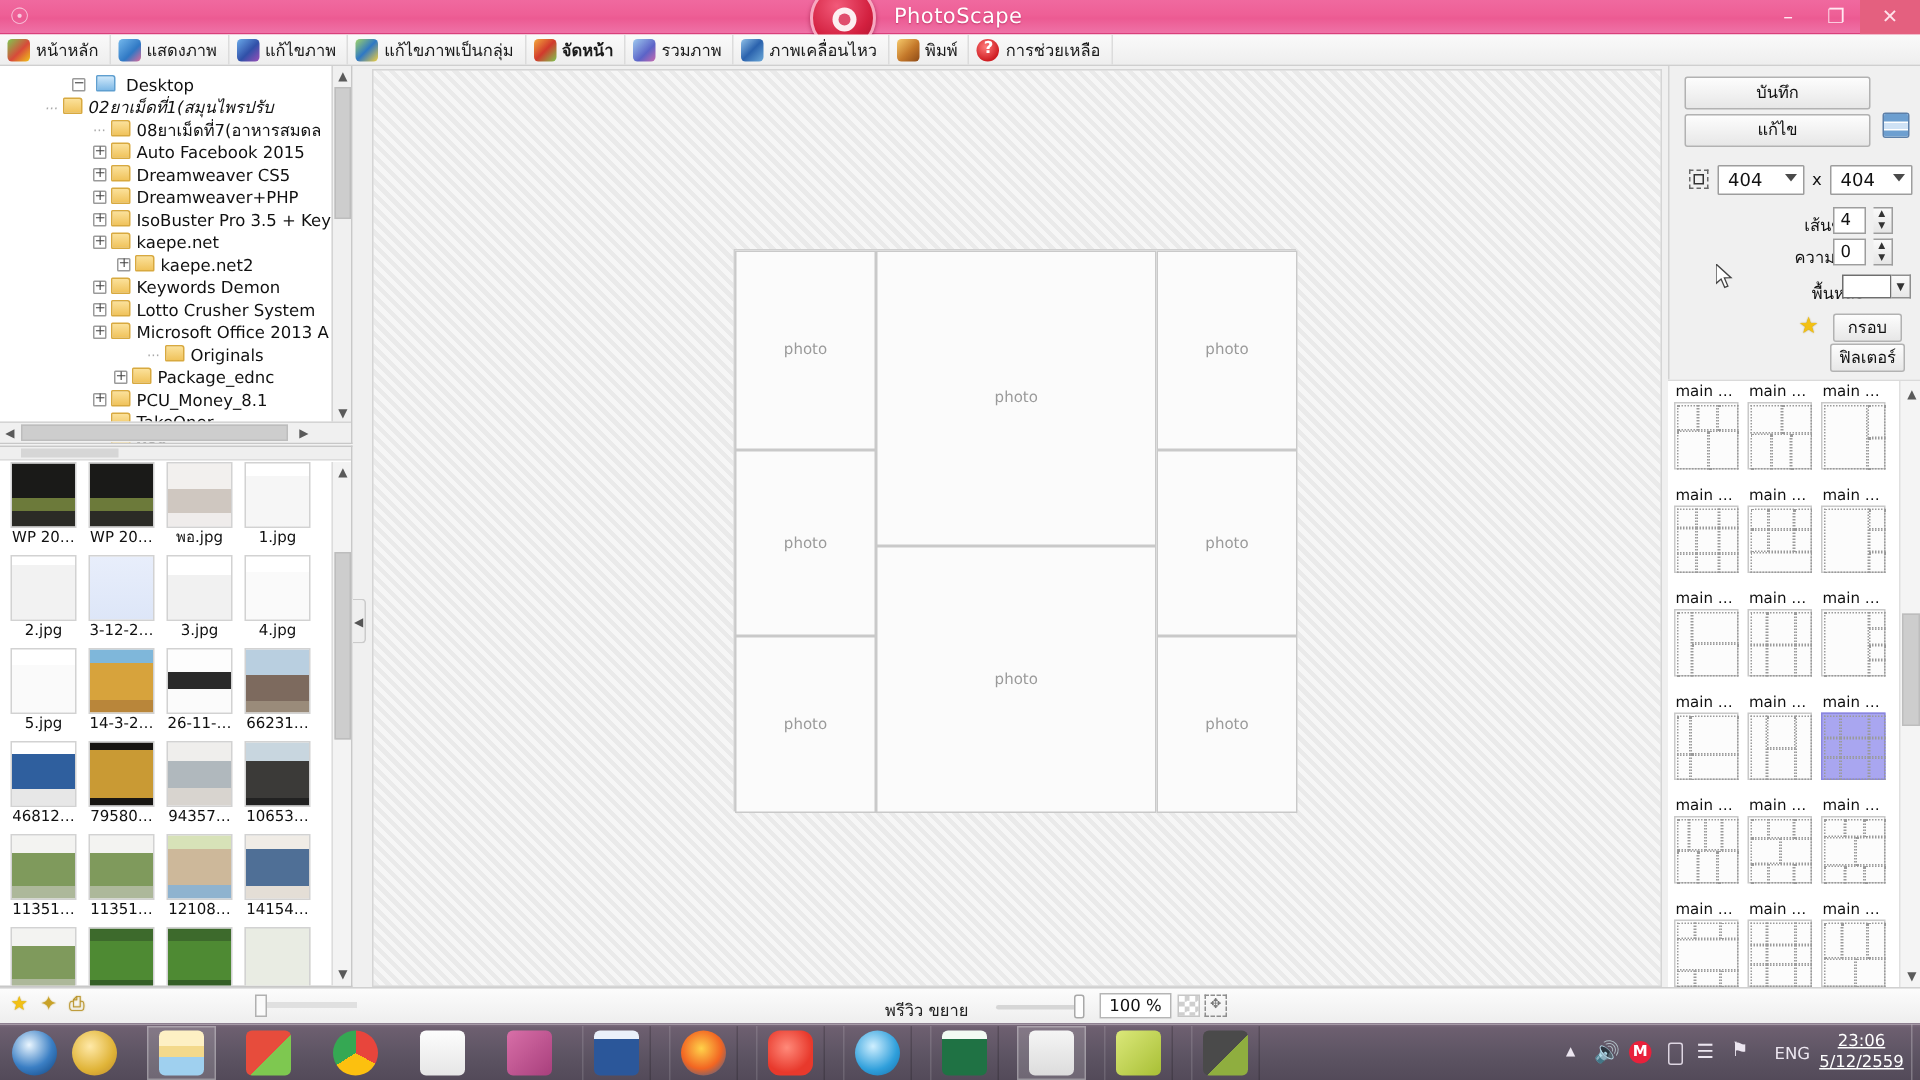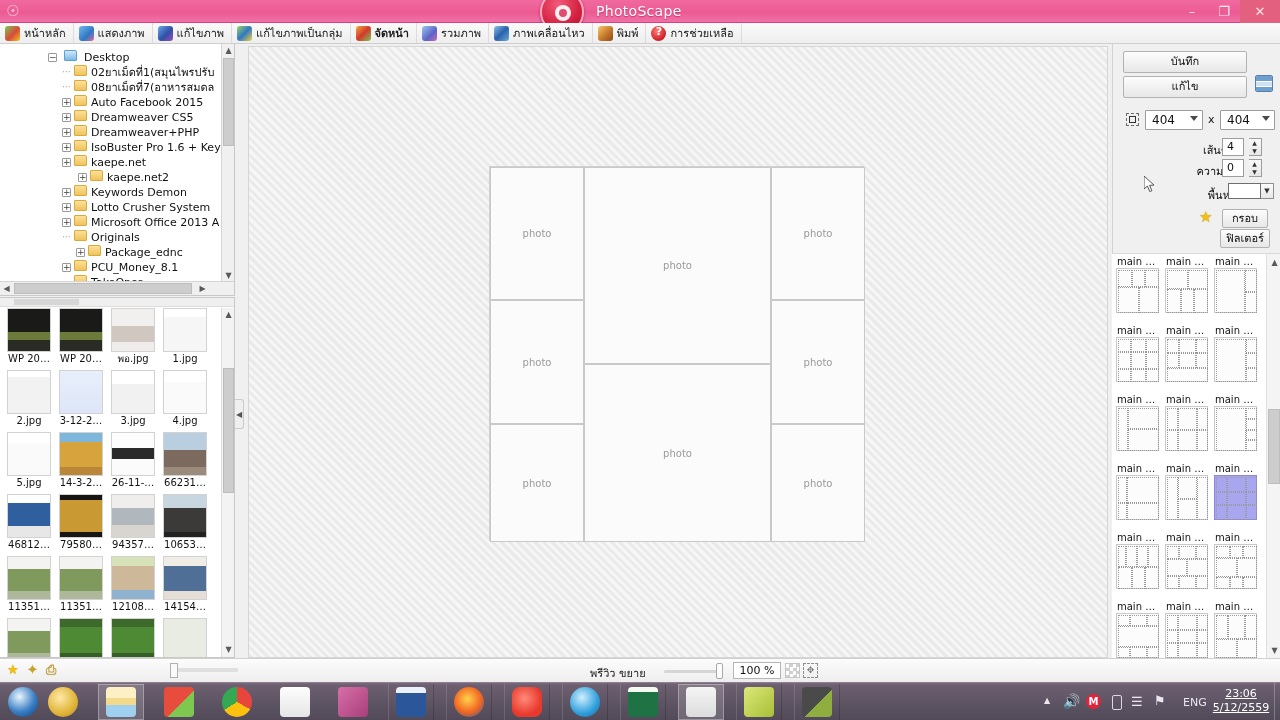--- a/index.html
+++ b/index.html
@@ -433,32 +433,32 @@
   <div id="leftpanel">
 
     <div id="tree">
       <div style="position:absolute;left:0;top:5px;width:222px;">
         <div class="treerow" style="padding-left:48px;">
           <span class="expander">−</span>
           <span class="folder open"></span>
           <span class="treelabel">Desktop</span>
         </div>
         <div id="treekids">
-            <div class="treerow" style="padding-left: 62px;"><span class="dotline">···</span><span class="folder"></span><span class="treelabel">02ยาเม็ดที่1(สมุนไพรปรับ</span></div>
+            <div class="treerow" style="padding-left: 30px; font-style: italic;"><span class="dotline">···</span><span class="folder"></span><span class="treelabel">02ยาเม็ดที่1(สมุนไพรปรับ</span></div>
             <div class="treerow" style="padding-left: 62px;"><span class="dotline">···</span><span class="folder"></span><span class="treelabel">08ยาเม็ดที่7(อาหารสมดล</span></div>
             <div class="treerow" style="padding-left: 62px;"><span class="expander">+</span><span class="folder"></span><span class="treelabel">Auto Facebook 2015</span></div>
             <div class="treerow" style="padding-left: 62px;"><span class="expander">+</span><span class="folder"></span><span class="treelabel">Dreamweaver CS5</span></div>
             <div class="treerow" style="padding-left: 62px;"><span class="expander">+</span><span class="folder"></span><span class="treelabel">Dreamweaver+PHP</span></div>
-            <div class="treerow" style="padding-left: 62px;"><span class="expander">+</span><span class="folder"></span><span class="treelabel">IsoBuster Pro 1.6 + Key</span></div>
+            <div class="treerow" style="padding-left: 62px;"><span class="expander">+</span><span class="folder"></span><span class="treelabel">IsoBuster Pro 3.5 + Key</span></div>
             <div class="treerow" style="padding-left: 62px;"><span class="expander">+</span><span class="folder"></span><span class="treelabel">kaepe.net</span></div>
             <div class="treerow" style="padding-left: 62px; margin-left: 16px;"><span class="expander">+</span><span class="folder"></span><span class="treelabel">kaepe.net2</span></div>
             <div class="treerow" style="padding-left: 62px;"><span class="expander">+</span><span class="folder"></span><span class="treelabel">Keywords Demon</span></div>
             <div class="treerow" style="padding-left: 62px;"><span class="expander">+</span><span class="folder"></span><span class="treelabel">Lotto Crusher System</span></div>
             <div class="treerow" style="padding-left: 62px;"><span class="expander">+</span><span class="folder"></span><span class="treelabel">Microsoft Office 2013 A</span></div>
-            <div class="treerow" style="padding-left: 62px;"><span class="dotline">···</span><span class="folder"></span><span class="treelabel">Originals</span></div>
+            <div class="treerow" style="padding-left: 62px; margin-left: 36px;"><span class="dotline">···</span><span class="folder"></span><span class="treelabel">Originals</span></div>
             <div class="treerow" style="padding-left: 76px;"><span class="expander">+</span><span class="folder"></span><span class="treelabel">Package_ednc</span></div>
             <div class="treerow" style="padding-left: 62px;"><span class="expander">+</span><span class="folder"></span><span class="treelabel">PCU_Money_8.1</span></div>
             <div class="treerow" style="padding-left: 62px;"><span class="dotline">···</span><span class="folder"></span><span class="treelabel">TakeOner</span></div>
             <div class="treerow" style="padding-left: 62px; height: 7px; overflow: hidden; color: rgb(85, 85, 85);"><span class="dotline">···</span><span class="folder"></span><span class="treelabel">ทวิต</span></div>
           </div>
       </div>
       <div id="tree-vscroll">
         <div class="sb-arrow" style="top:0;">▲</div>
         <div class="sb-thumb" style="left:1px;top:14px;width:11px;height:88px;"></div>
         <div class="sb-arrow" style="top:225px;">▼</div>

